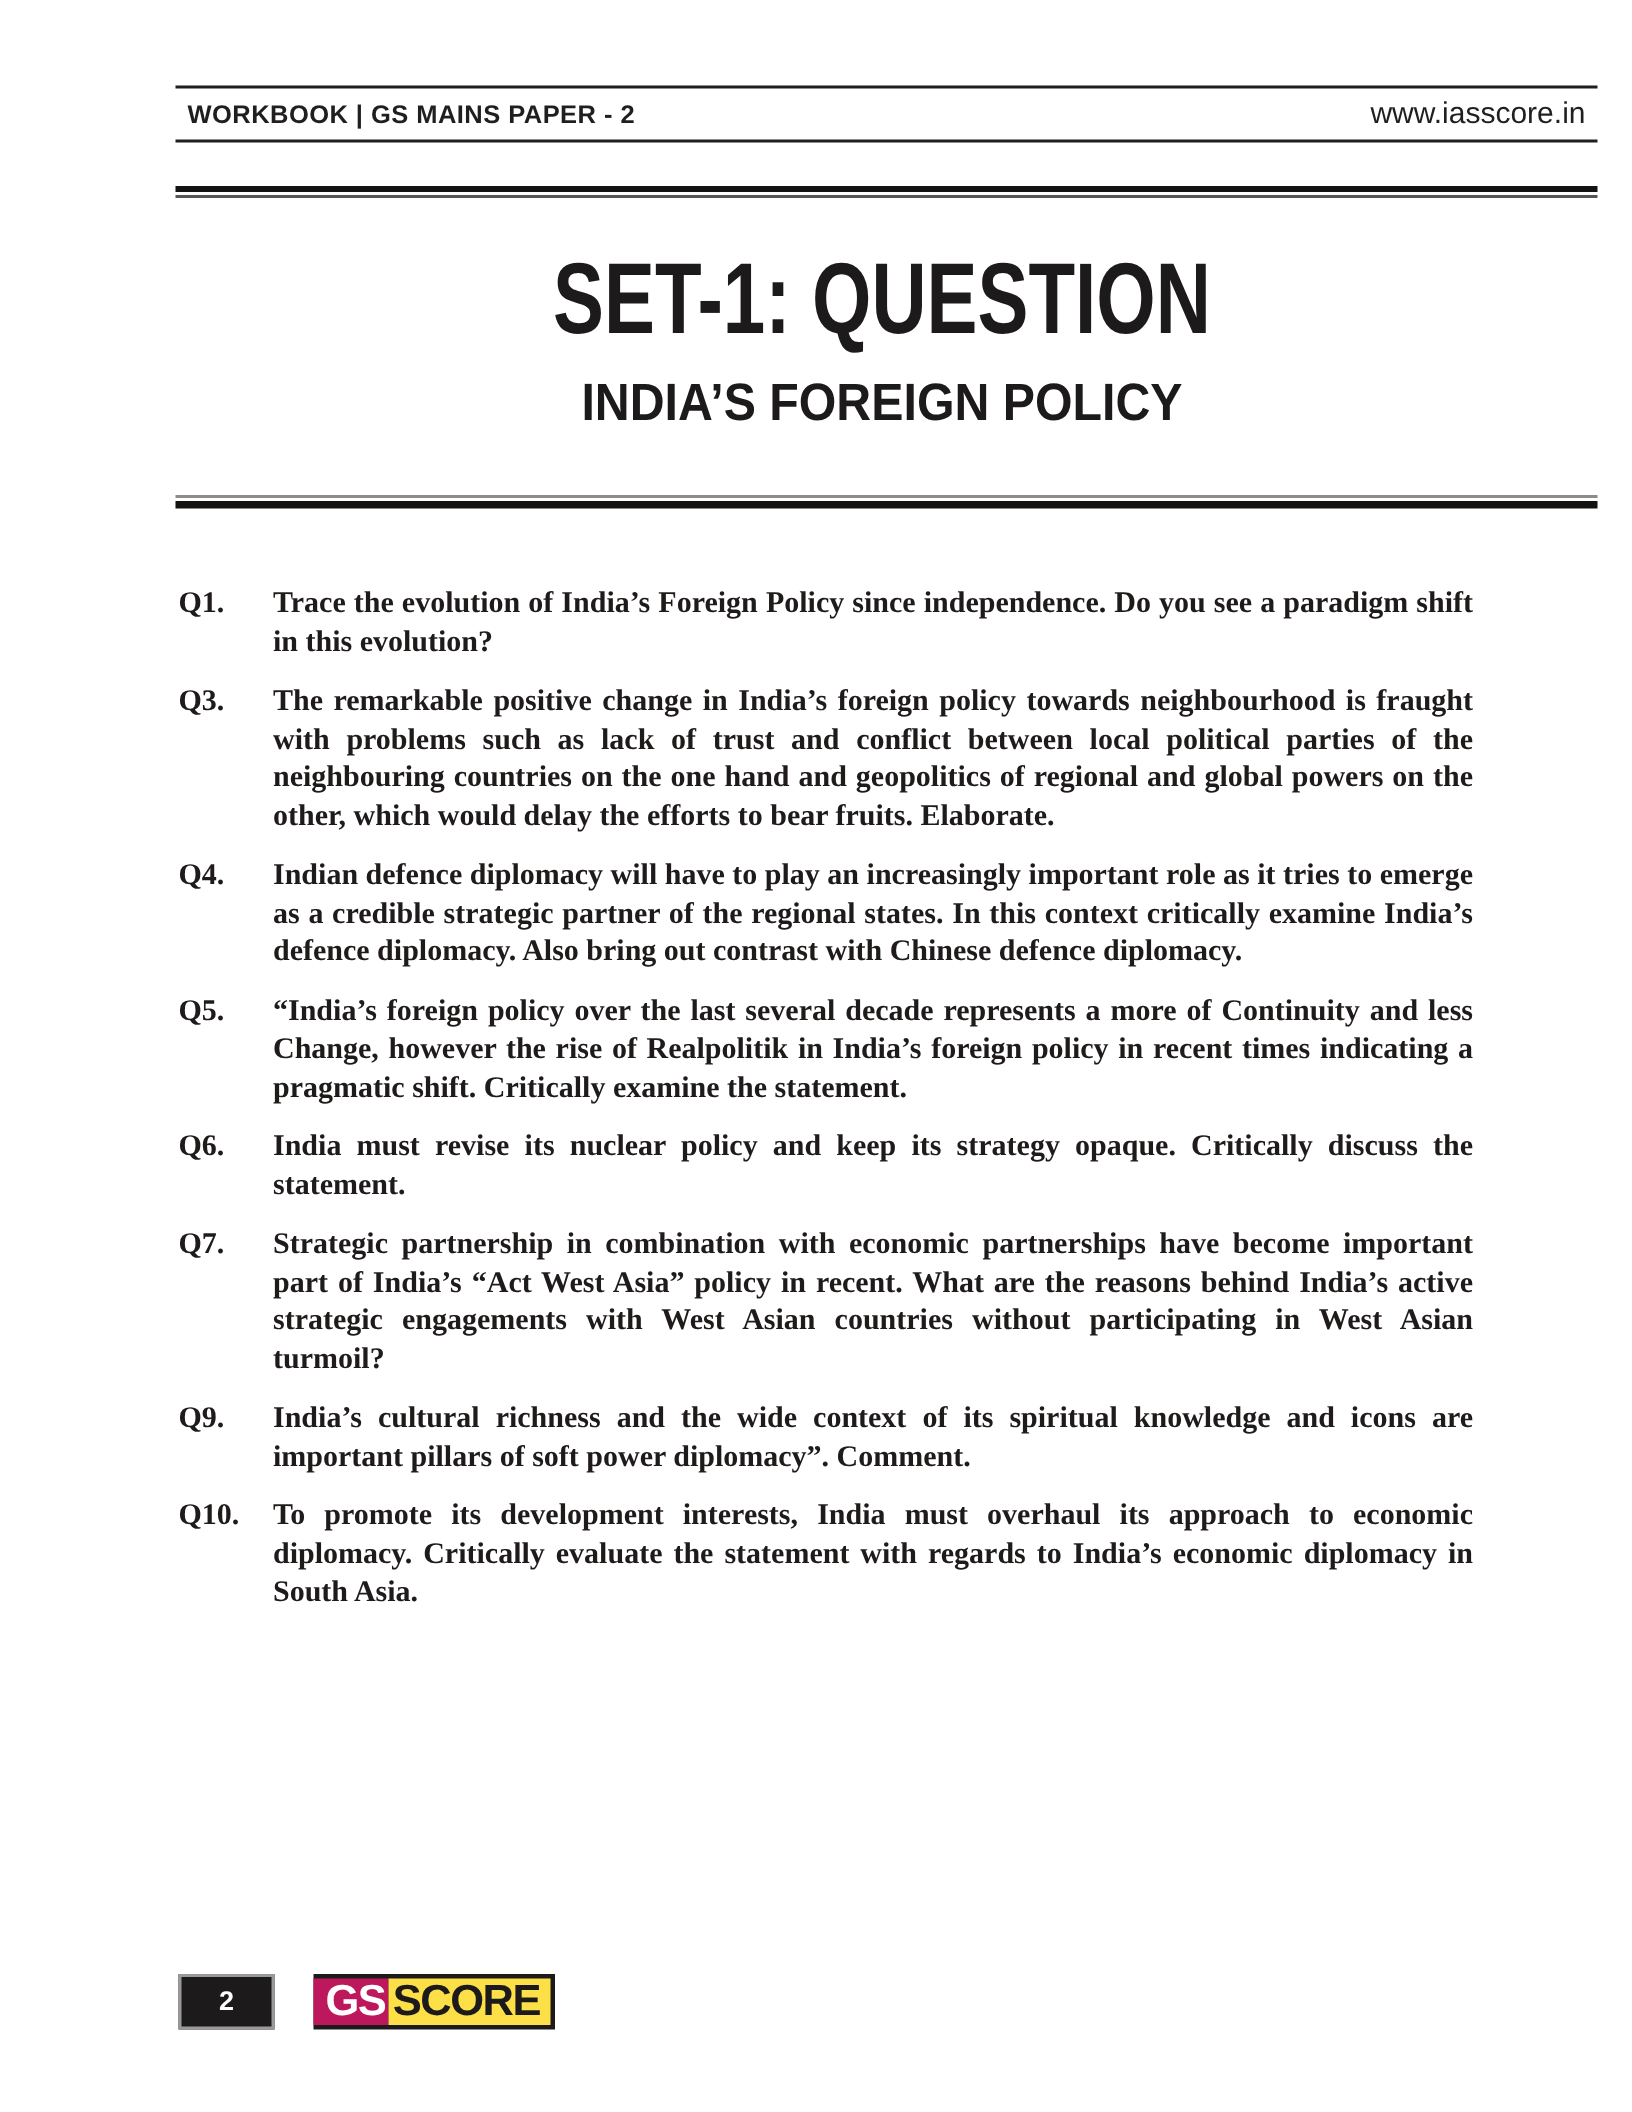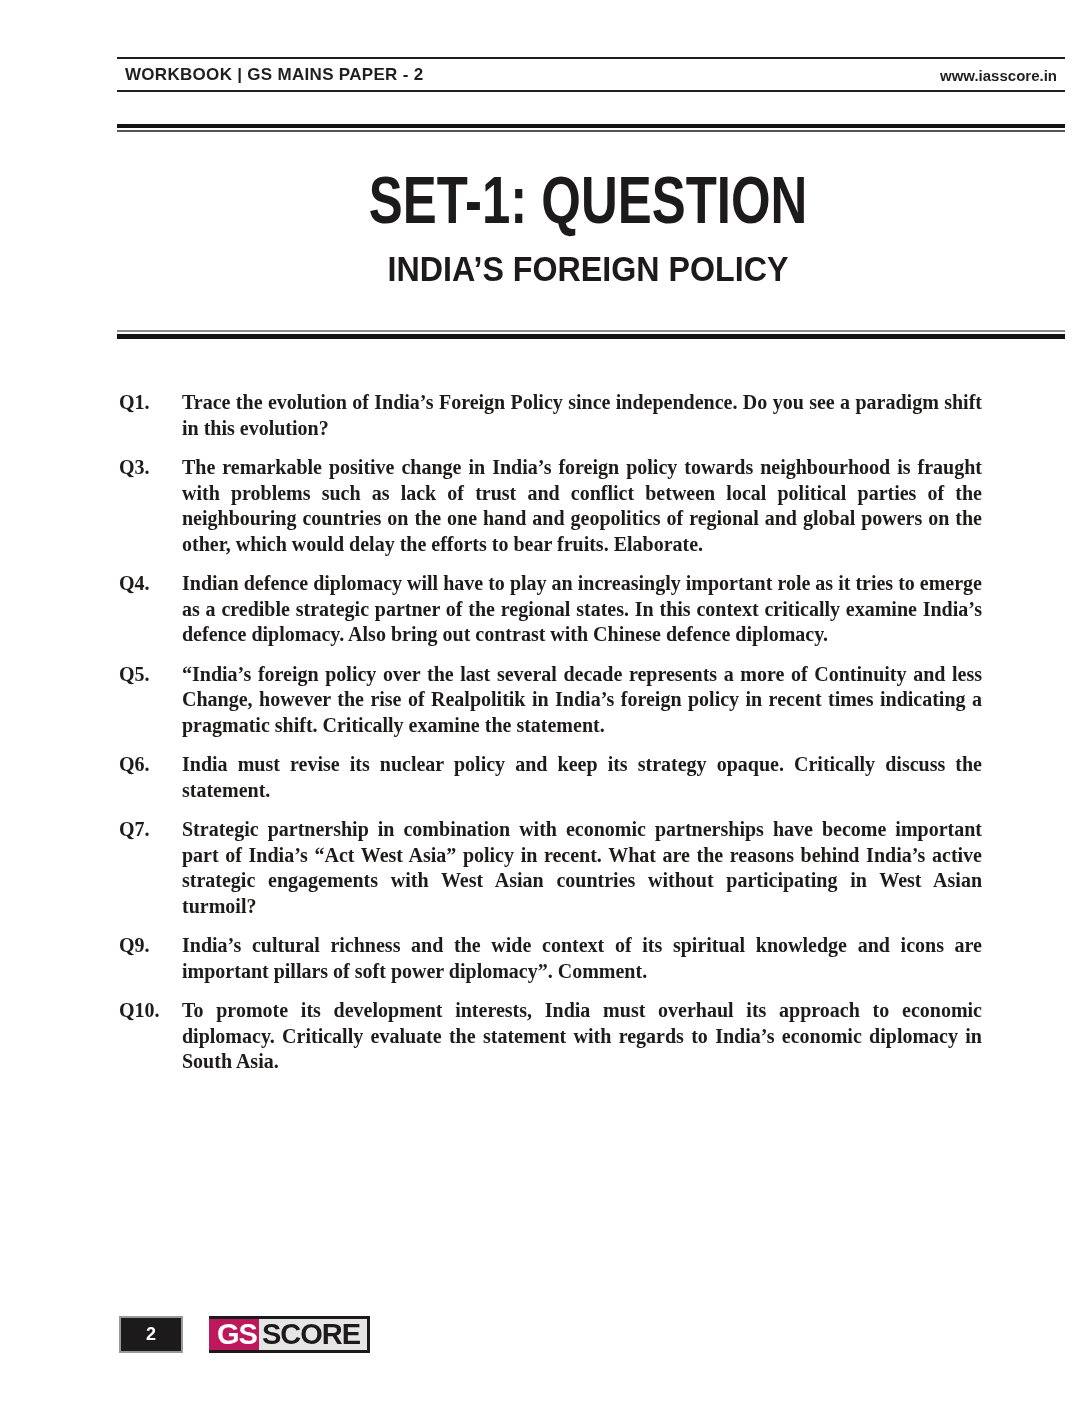--- a/index.html
+++ b/index.html
@@ -9,21 +9,21 @@
   }
 
   
   .header {
     position:absolute; left:73px; top:57px; width:948px; box-sizing:border-box;
     border-top:2px solid #211e1f; border-bottom:2px solid #211e1f;
     display:flex; justify-content:space-between; align-items:center;
     padding:6px 8px 5px 8px;
   }
   .header-left  { font-size:17px; font-weight:bold; letter-spacing:.3px; }
-  .header-right { font-size:15px; font-weight:bold; }
+  .header-right { font-size:20px; font-weight:normal; }
 
   
   .rule-top {
     position:absolute; left:73px; top:124px; width:948px; height:2px;
     border-top:4px solid #151311; border-bottom:2px solid #555555;
   }
   .rule-bottom {
     position:absolute; left:73px; top:330px; width:948px; height:2px;
     border-top:2px solid #8c8c8c; border-bottom:5px solid #151311;
   }
@@ -62,21 +62,21 @@
   .logo {
     position:absolute; left:165px; top:1316px; height:37px;
     box-sizing:border-box; background:#1c1a1b; display:flex;
     align-items:stretch; padding:3px 3px 3px 0;
   }
   .logo-gs {
     color:#ffffff; background:#be185d; font-weight:bold; font-size:29px;
     letter-spacing:-1px; display:flex; align-items:center; padding:0 2px 0 8px;
   }
   .logo-score {
-    color:#1c1a1b; background:#e5e5e5; font-weight:bold; font-size:29px;
+    color:#1c1a1b; background:#fde047; font-weight:bold; font-size:29px;
     letter-spacing:-1px; display:flex; align-items:center; padding:0 7px 0 3px;
   }
 </style>
 </head>
 <body>
 
 <div class="page">
 
   <div class="header">
     <span class="header-left">WORKBOOK | GS MAINS PAPER - 2</span>

